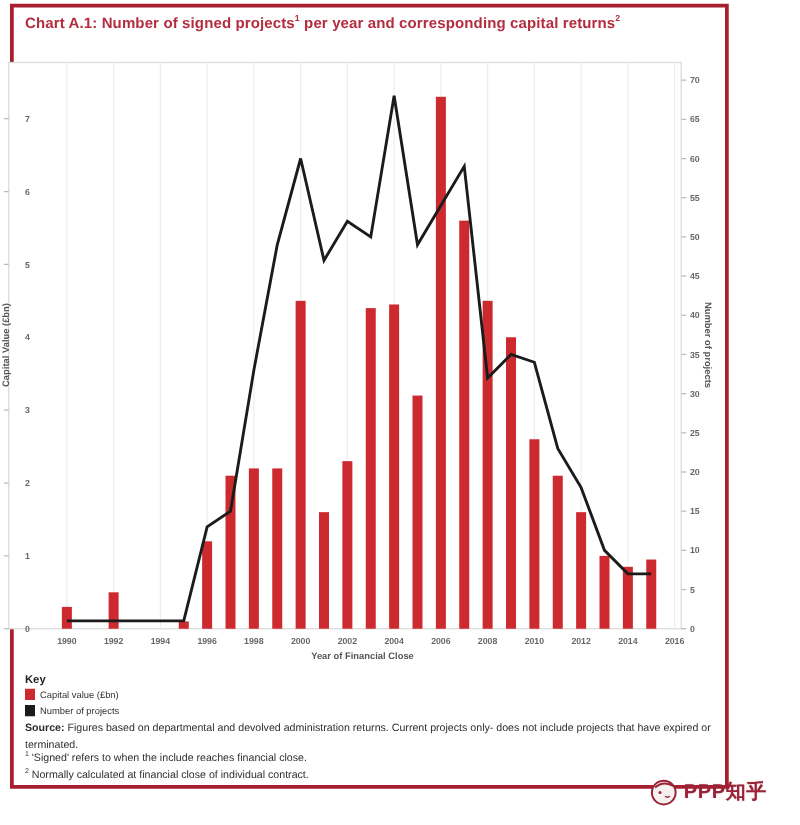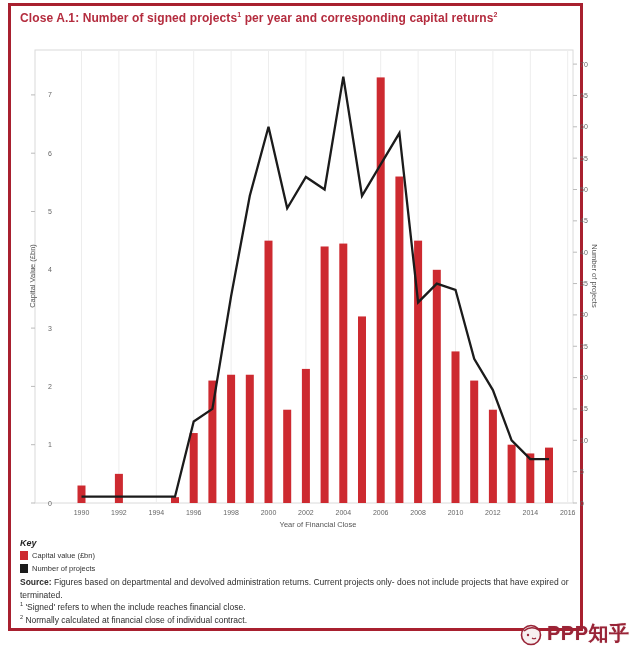--- a/index.html
+++ b/index.html
@@ -9,53 +9,53 @@
   }
   .frame{
     position:absolute;left:8px;top:3px;width:575px;height:628px;
     border:3px solid #a8202f;background:#ffffff;box-sizing:border-box;
   }
   .chart-title{
     position:absolute;left:20px;top:11px;width:550px;
     font-size:12px;font-weight:bold;color:#b42c3e;letter-spacing:0.1px;
   }
   .chart-title sup{font-size:7px;}
-  .chart-wrap{position:absolute;left:28px;top:46px;width:572px;height:486px;}
+  .chart-wrap{position:absolute;left:0;top:46px;width:572px;height:486px;font-weight:bold;}
   .legend{position:absolute;left:20px;top:538px;}
-  .legend-title{font-size:9px;font-weight:bold;color:#1f1f1f;margin-bottom:3px;font-style:italic;}
+  .legend-title{font-size:9px;font-weight:bold;color:#1f1f1f;margin-bottom:3px;}
   .legend-item{display:flex;align-items:center;margin-bottom:4px;height:9px;}
   .swatch{width:8px;height:9px;margin-right:4px;display:inline-block;}
   .legend-label{font-size:7.5px;color:#333333;}
   .notes{
     position:absolute;left:20px;top:576px;width:556px;
     font-size:8.5px;color:#2e2e2e;line-height:12.5px;
   }
   .notes .src-label{font-weight:bold;}
   .fn{position:absolute;left:20px;width:556px;font-size:8.5px;color:#2e2e2e;}
   .fn sup{font-size:5.5px;}
   .fn1{top:601px;}
   .fn2{top:614px;}
   .watermark{
     position:absolute;left:518px;top:620px;display:flex;align-items:center;
     color:#992437;z-index:5;
   }
   .watermark-text{
-    font-size:20px;font-weight:bold;color:#992437;letter-spacing:0.5px;margin-left:3px;
+    font-size:16px;font-weight:bold;color:#992437;letter-spacing:0.5px;margin-left:3px;
     text-shadow:0 0 1px rgba(153,36,55,0.35);
   }
 </style>
 </head>
 <body>
 
 <div class="page">
 
   <div class="frame"></div>
 
   <div class="chart-title">
-    <span>Close A.1: Number of signed projects</span><sup>1</sup><span> per year and corresponding capital returns</span><sup>2</sup>
+    <span>Chart A.1: Number of signed projects</span><sup>1</sup><span> per year and corresponding capital returns</span><sup>2</sup>
   </div>
 
   <div class="chart-wrap">
     <svg id="chart-svg" width="572" height="486" viewBox="0 0 572 486">
         <rect x="7" y="4" width="538" height="453" fill="#ffffff" stroke="#dadada" stroke-width="1"></rect>
         <line x1="53.5" y1="4" x2="53.5" y2="457" stroke="#ededed" stroke-width="1"></line>
         <line x1="90.9" y1="4" x2="90.9" y2="457" stroke="#ededed" stroke-width="1"></line>
         <line x1="128.3" y1="4" x2="128.3" y2="457" stroke="#ededed" stroke-width="1"></line>
         <line x1="165.7" y1="4" x2="165.7" y2="457" stroke="#ededed" stroke-width="1"></line>
         <line x1="203.1" y1="4" x2="203.1" y2="457" stroke="#ededed" stroke-width="1"></line>

